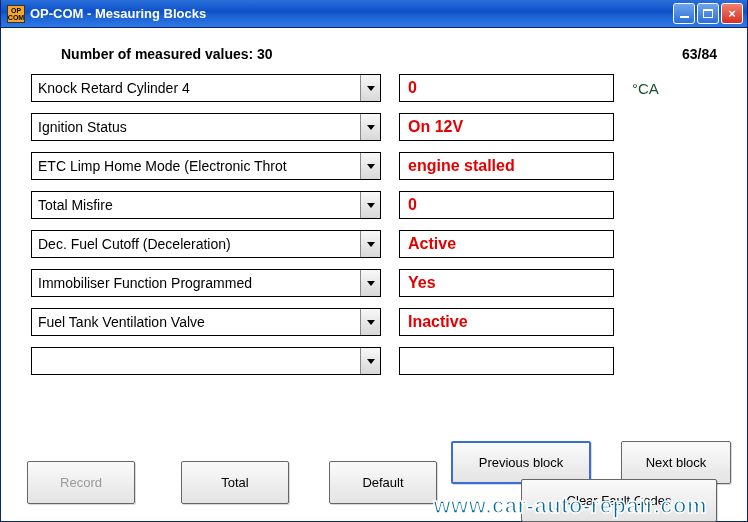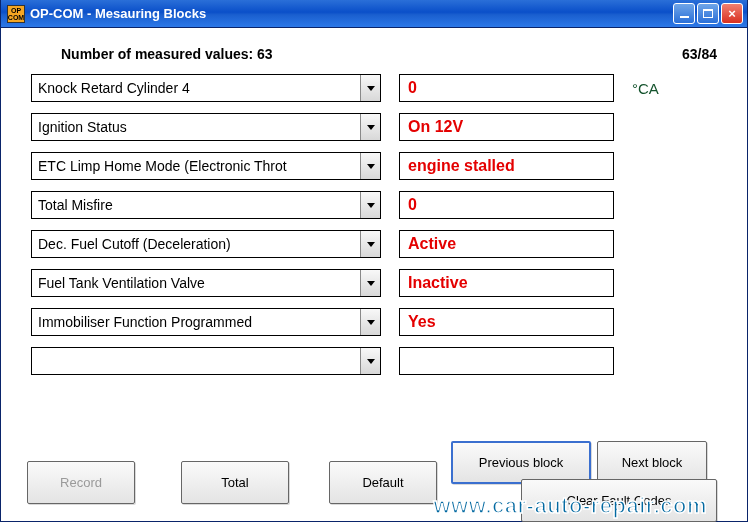--- a/index.html
+++ b/index.html
@@ -175,21 +175,21 @@
     cursor: default;
   }
   .btn.default {
     border: 2px solid #3a6fcf;
   }
   
   .btn-record  { left: 6px;   top: 22px; width: 108px; }
   .btn-back    { left: 160px; top: 22px; width: 108px; }
   .btn-default { left: 308px; top: 22px; width: 108px; }
   .btn-prev    { left: 430px; top: 2px;  width: 140px; }
-  .btn-next    { left: 576px; top: 2px;  width: 110px; }
+  .btn-next    { left: 600px; top: 2px;  width: 110px; }
   .btn-clear   { left: 500px; top: 40px; width: 196px; }
 
   .watermark {
     position: absolute;
     right: 40px;
     bottom: 2px;
     font-size: 22px;
     font-weight: bold;
     color: #0369a1;
     -webkit-text-stroke: 1.5px #fff;
@@ -215,21 +215,21 @@
         </div>
       <div class="win-btn win-close">
           <div class="close-glyph">×</div>
         </div>
     </div>
   </div>
 
   <div class="client">
 
     <div class="header-row">
-      <span>Number of measured values: 63</span>
+      <span>Number of measured values: 30</span>
       <span>63/84</span>
     </div>
 
     <div class="rows">
 
       <div class="row">
         <div class="combo">
           <div class="combo-text">Knock Retard Cylinder 4</div>
           <div class="combo-btn">
               <div class="caret"></div>
@@ -278,37 +278,37 @@
           <div class="combo-btn">
               <div class="caret"></div>
             </div>
         </div>
         <div class="value-box">Active</div>
         <div class="unit"></div>
       </div>
 
       <div class="row">
         <div class="combo">
+          <div class="combo-text">Immobiliser Function Programmed</div>
+          <div class="combo-btn">
+              <div class="caret"></div>
+            </div>
+        </div>
+        <div class="value-box">Yes</div>
+        <div class="unit"></div>
+      </div>
+
+      <div class="row">
+        <div class="combo">
           <div class="combo-text">Fuel Tank Ventilation Valve</div>
           <div class="combo-btn">
               <div class="caret"></div>
             </div>
         </div>
         <div class="value-box">Inactive</div>
-        <div class="unit"></div>
-      </div>
-
-      <div class="row">
-        <div class="combo">
-          <div class="combo-text">Immobiliser Function Programmed</div>
-          <div class="combo-btn">
-              <div class="caret"></div>
-            </div>
-        </div>
-        <div class="value-box">Yes</div>
         <div class="unit"></div>
       </div>
 
       <div class="row">
         <div class="combo">
           <div class="combo-text"></div>
           <div class="combo-btn">
               <div class="caret"></div>
             </div>
         </div>

